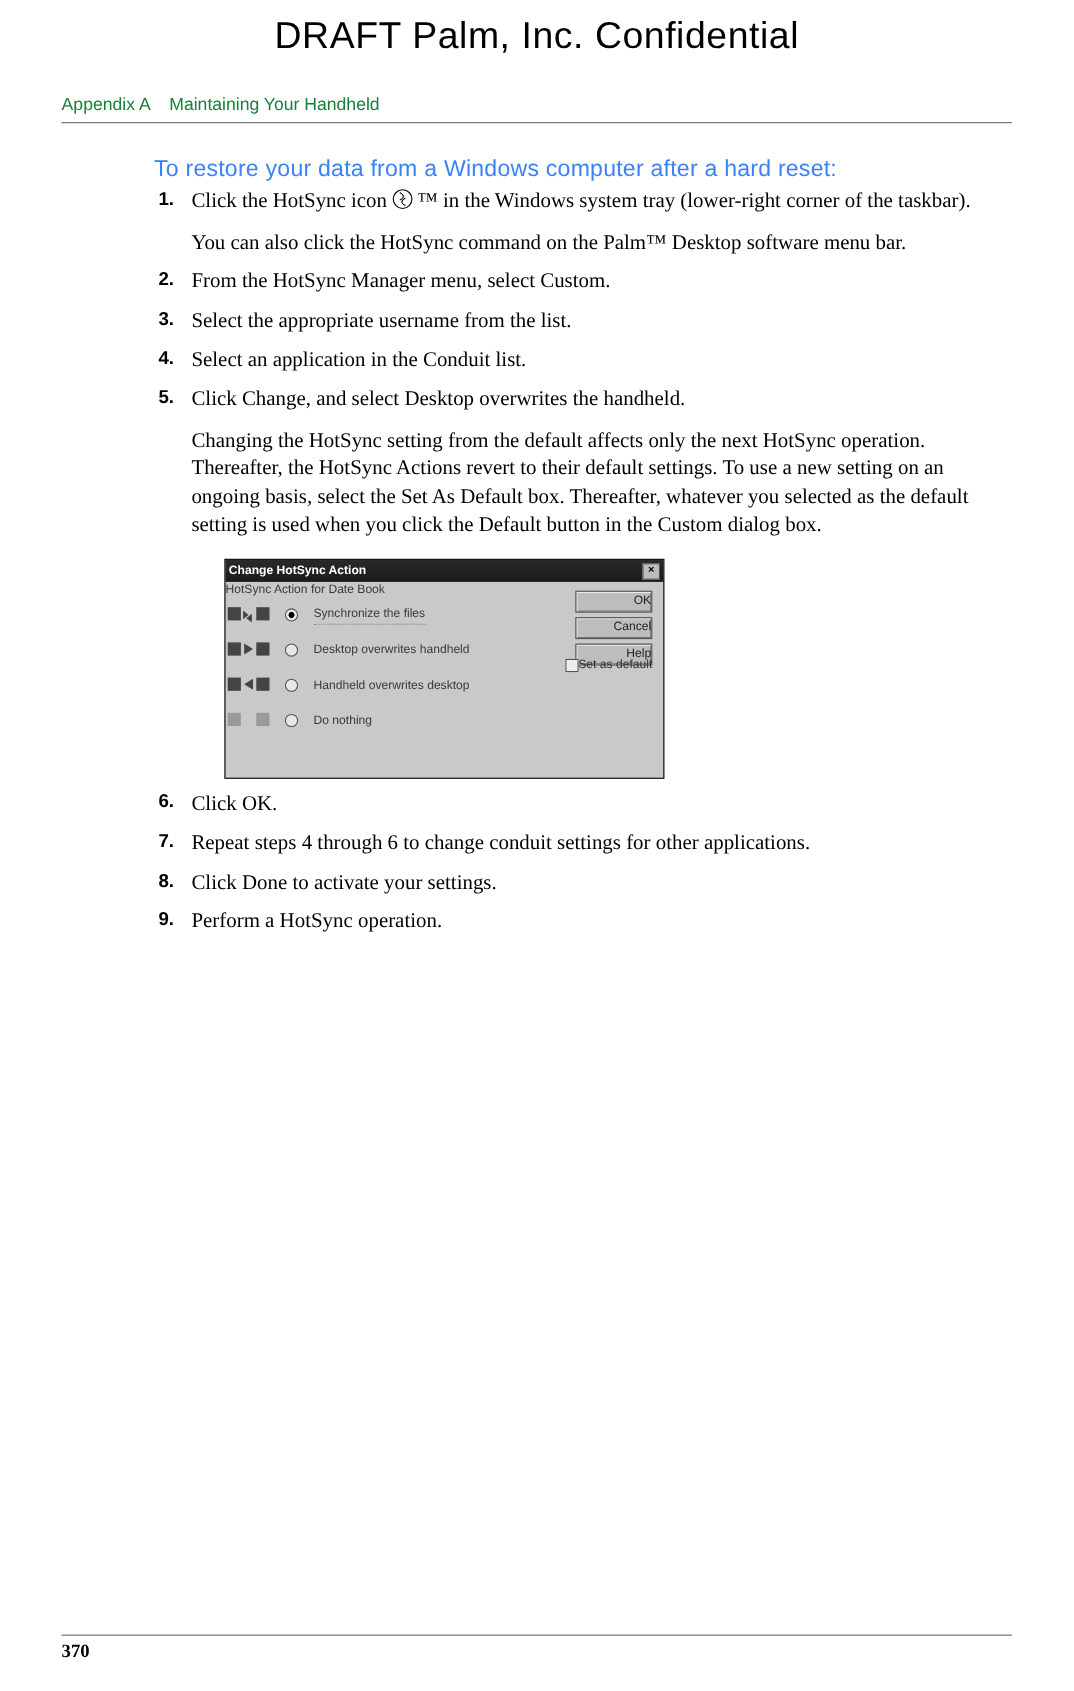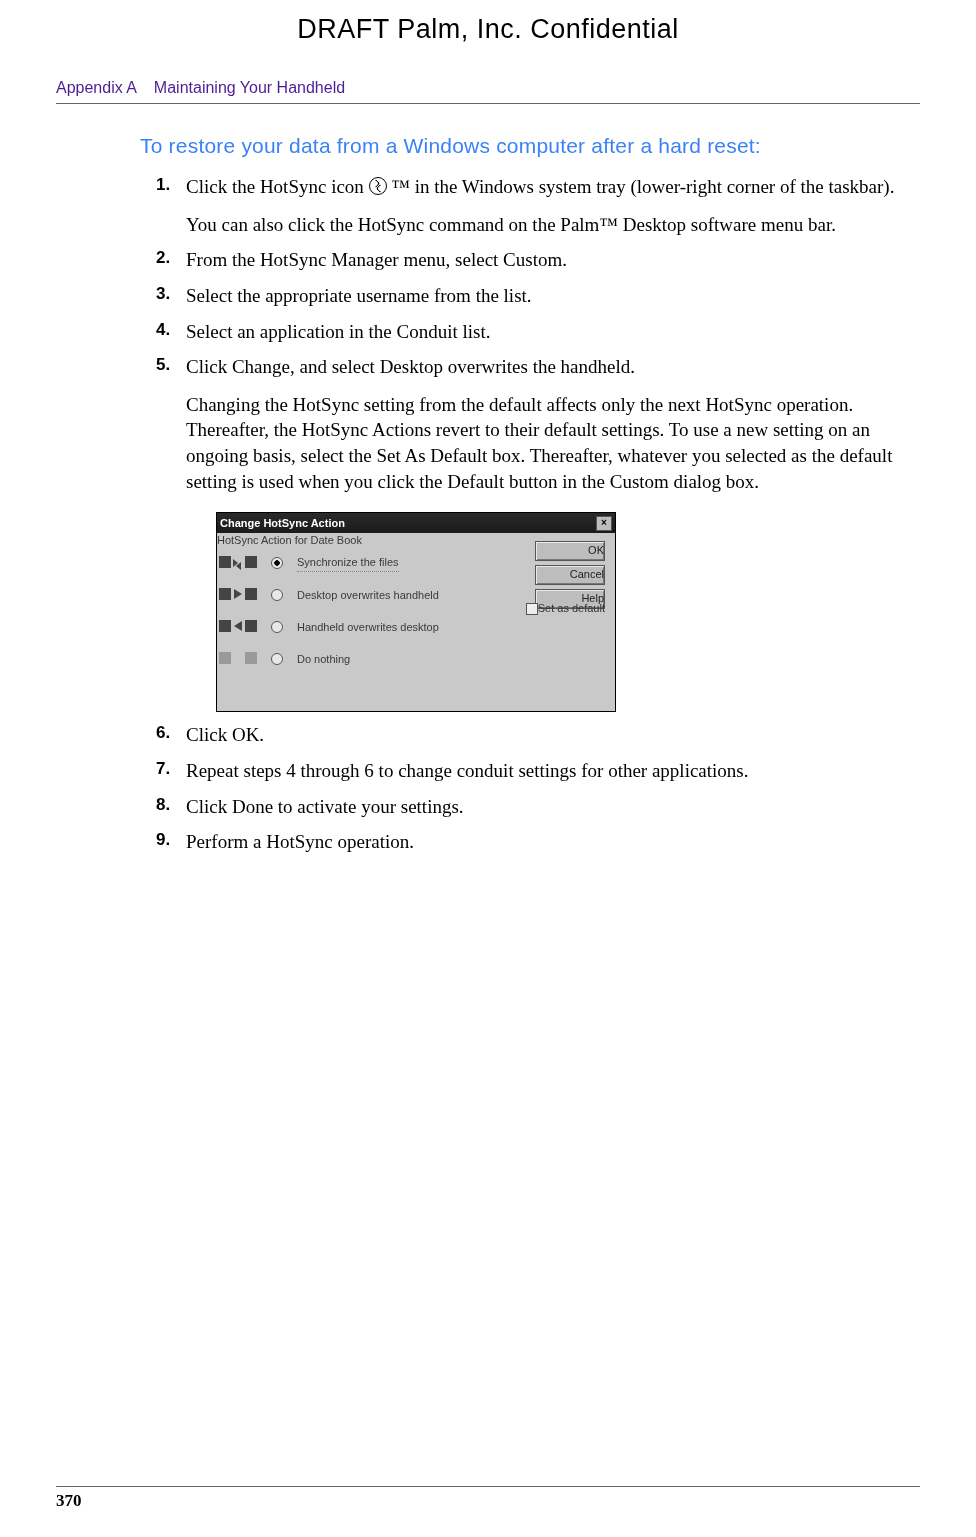--- a/index.html
+++ b/index.html
@@ -7,32 +7,32 @@
     padding: 0;
     background: #fff;
     font-family: Georgia, 'Times New Roman', serif;
     color: #000;
     width: 976px;
     height: 1537px;
     position: relative;
   }
   .draft-banner {
     font-family: Arial, Helvetica, sans-serif;
-    font-size: 27px;
+    font-size: 34px;
     text-align: center;
     padding-top: 14px;
     letter-spacing: 0.5px;
   }
   .header {
     display: flex;
     justify-content: space-between;
     align-items: flex-start;
     font-family: Arial, Helvetica, sans-serif;
     font-size: 16px;
-    color: #4c1d95;
+    color: #15803d;
     padding: 34px 56px 6px 56px;
   }
   .hr {
     border: none;
     border-top: 1px solid #666;
     margin: 0 56px;
   }
   .content {
     padding: 30px 56px 0 140px;
   }
@@ -40,21 +40,21 @@
     font-family: 'Arial Narrow', Arial, sans-serif;
     font-stretch: condensed;
     font-size: 21px;
     color: #3b82f6;
     letter-spacing: 0.2px;
     margin-bottom: 2px;
   }
   ol.steps {
     list-style: none;
     padding-left: 0;
-    margin: 16px;
+    margin: 4px;
     counter-reset: step;
   }
   ol.steps > li {
     position: relative;
     padding-left: 30px;
     font-size: 19px;
     line-height: 1.35;
     margin-bottom: 10px;
   }
   ol.steps > li::before {

